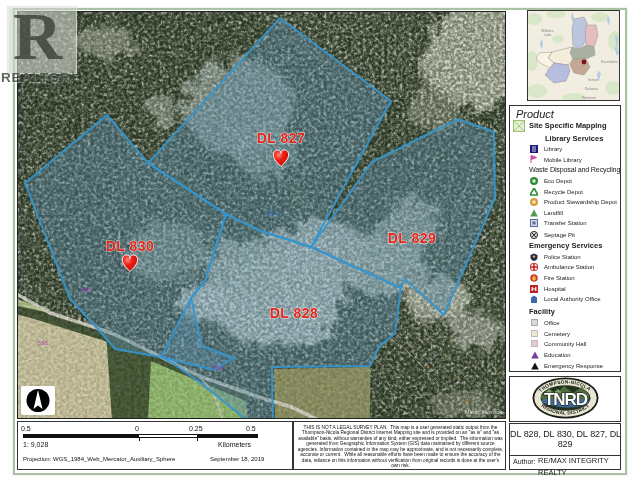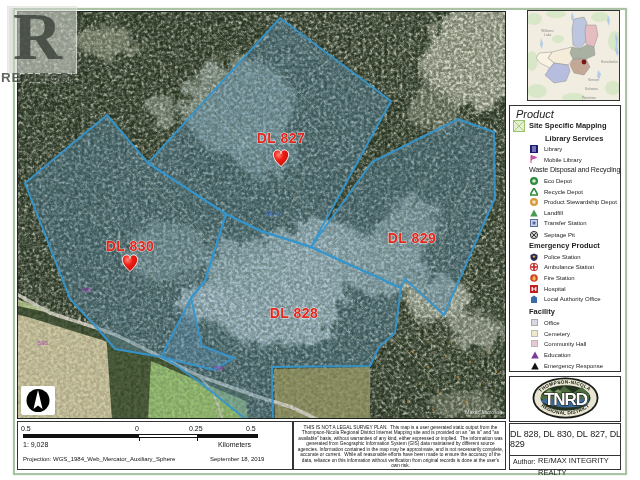--- a/index.html
+++ b/index.html
@@ -337,21 +337,21 @@
       <rect x="2.5" y="2.5" width="3" height="3" fill="#5a6a9a"></rect>
     </svg>
   <div class="abs" style="left:34px;top:114px;font-size:6px;color:#222;">Transfer Station</div>
 
   <svg class="abs" style="left:20px;top:125px;" width="8" height="8">
       <circle cx="4" cy="4" r="3.6" fill="#cfcfcf" stroke="#333"></circle>
       <path d="M1.5,1.5 L6.5,6.5 M6.5,1.5 L1.5,6.5" stroke="#333" stroke-width="1"></path>
     </svg>
   <div class="abs" style="left:34px;top:126px;font-size:6px;color:#222;">Septage Pit</div>
 
-  <div class="abs" style="left:19px;top:135px;font-size:7.5px;font-weight:bold;color:#222;">Emergency Product</div>
+  <div class="abs" style="left:19px;top:135px;font-size:7.5px;font-weight:bold;color:#222;">Emergency Services</div>
 
   <svg class="abs" style="left:20px;top:147px;" width="8" height="8">
       <path d="M4,0.5 L7.5,2 V4.5 C7.5,6.5 6,7.5 4,8 C2,7.5 0.5,6.5 0.5,4.5 V2 Z" fill="#2a2a50"></path>
       <circle cx="4" cy="3.6" r="1.2" fill="#d8b840"></circle>
     </svg>
   <div class="abs" style="left:34px;top:148px;font-size:6px;color:#222;">Police Station</div>
 
   <svg class="abs" style="left:20px;top:157px;" width="8" height="8">
       <circle cx="4" cy="4" r="3.8" fill="#fff" stroke="#c02020"></circle>
       <path d="M4,1 V7 M1,4 H7" stroke="#c02020" stroke-width="1.6"></path>
@@ -414,21 +414,21 @@
   <path d="M 9,19 L 17,11 L 24,17 L 32,9 L 41,16 L 50,10 L 57,17 L 57,22 L 9,22 Z" fill="#4d6b3c"></path>
   <path d="M 12,17 L 17,12.5 L 21,16 L 26,12 L 30,15.5 Z" fill="#8aa573" opacity="0.9"></path>
   <text x="33.5" y="27.5" text-anchor="middle" font-size="17" font-weight="bold" fill="#ffffff" stroke="#10120e" stroke-width="1.1" style="paint-order:stroke" font-family="Liberation Sans" letter-spacing="-1">TNRD</text>
   <path id="tnrdtop" d="M 5,24 A 28.5,17.5 0 0 1 62,24" fill="none"></path>
   <text font-size="4.8" font-weight="bold" fill="#14160f" letter-spacing="0.3"><textPath href="#tnrdtop" startOffset="13%">THOMPSON-NICOLA</textPath></text>
   <path id="tnrdbot" d="M 4,18 A 29.5,19.5 0 0 0 63,18" fill="none"></path>
   <text font-size="4.8" font-weight="bold" fill="#14160f" letter-spacing="0.2"><textPath href="#tnrdbot" startOffset="16%">REGIONAL DISTRICT</textPath></text>
 </svg>
 
 <div class="abs" style="left:509px;top:423px;width:112px;height:33px;border:1px solid #333;border-bottom:1px solid #333;background:#fff;box-sizing:border-box;">
-  <div style="margin-top:6px;font-size:9px;color:#222;line-height:9.5px;letter-spacing:-0.1px;">DL&nbsp;828,&nbsp;DL&nbsp;830,&nbsp;DL&nbsp;827,&nbsp;DL<br>829</div>
+  <div style="margin-top:6px;text-align:center;font-size:9px;color:#222;line-height:9.5px;letter-spacing:-0.1px;">DL&nbsp;828,&nbsp;DL&nbsp;830,&nbsp;DL&nbsp;827,&nbsp;DL<br>829</div>
 </div>
 
 <div class="abs" style="left:509px;top:456px;width:112px;height:14px;border:1px solid #333;border-top:none;background:#fff;box-sizing:border-box;">
   <span style="position:absolute;left:3px;top:2px;font-size:7px;color:#222;">Author:</span>
   <span style="position:absolute;left:28px;top:-1px;font-size:7.5px;color:#222;line-height:12px;">RE/MAX INTEGRITY<br>REALTY</span>
 </div>
 
 <div class="abs" style="left:17px;top:421px;width:276px;height:49px;border:1px solid #333;background:#fff;box-sizing:border-box;">
 
   <span style="position:absolute;left:3px;top:3px;font-size:7px;color:#111;">0.5</span>

